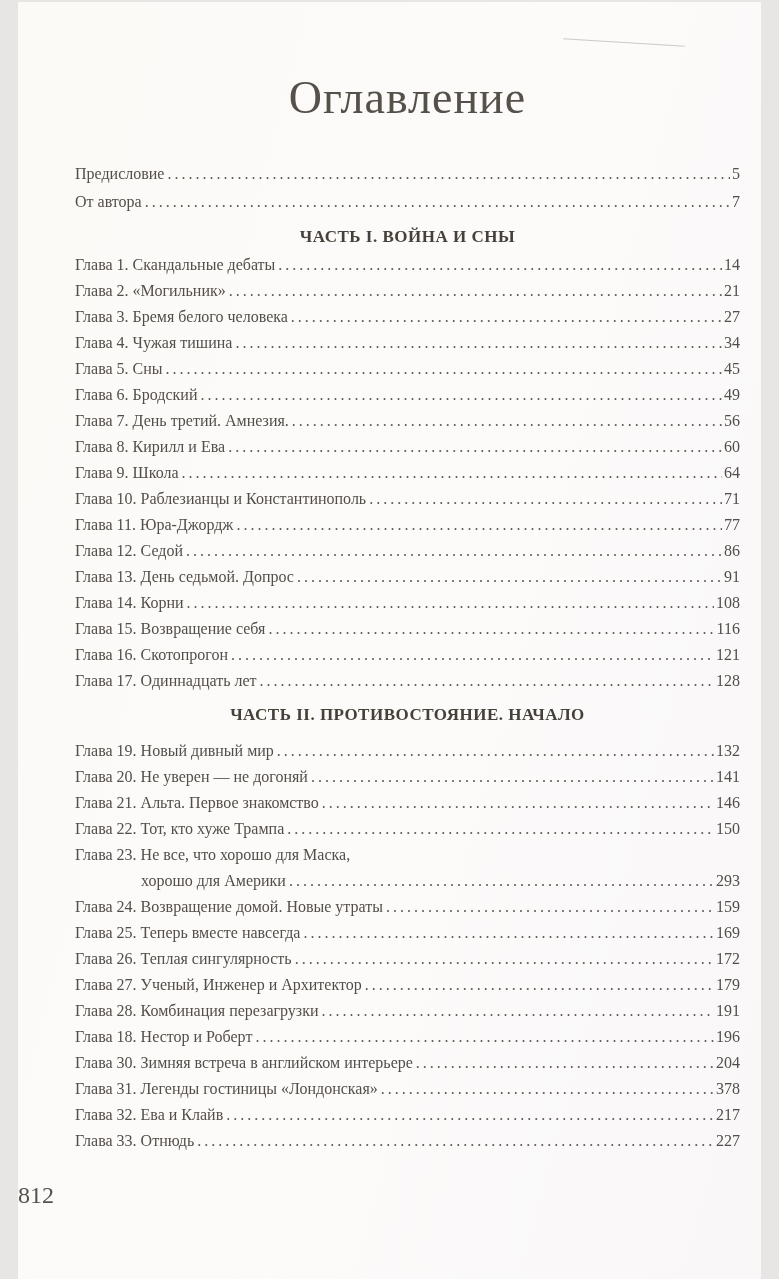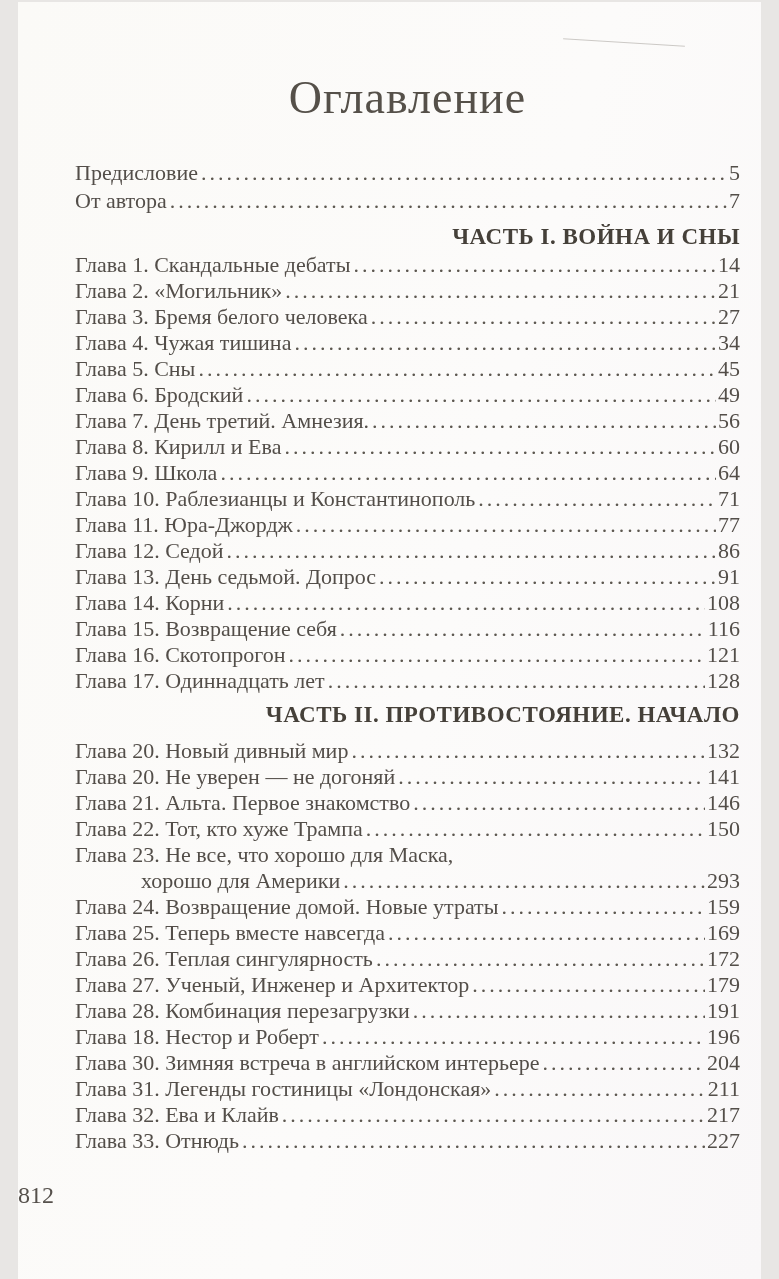--- a/index.html
+++ b/index.html
@@ -38,23 +38,23 @@
     line-height: 52px;
     font-weight: 400;
     letter-spacing: 1px;
     color: #555049;
   }
 
   .front-block { margin-top: 36px; }
 
   .row {
     display: flex;
-    align-items: flex-start;
+    align-items: center;
     height: 26px;
-    font-size: 22px;
+    font-size: 16px;
     white-space: nowrap;
   }
   .front-block .row { height: 28px; }
 
   .lbl { white-space: nowrap; padding-right: 3px; }
 
   .dots {
     flex: 1 1 auto;
     overflow: hidden;
     white-space: nowrap;
@@ -63,22 +63,22 @@
     min-width: 0;
   }
   .dots::after {
     content: "......................................................................................................................";
   }
 
   .pg { white-space: nowrap; padding-left: 2px; }
 
   .part-heading {
     margin: 8px 0 2px 0;
-    text-align: right;
-    font-size: 23px;
+    text-align: center;
+    font-size: 17px;
     line-height: 26px;
     font-weight: bold;
     letter-spacing: 0.5px;
     color: #454039;
   }
   .part-heading.second { margin: 7px 0 9px 0; line-height: 28px; }
   .row.wrap-cont .lbl { padding-left: 66px; }
 
   .footer-pageno {
     position: absolute;
@@ -197,21 +197,21 @@
         <span class="lbl">Глава 17. Одиннадцать лет</span>
         <span class="dots"></span>
         <span class="pg">128</span>
       </div>
     </div>
 
     <h2 class="part-heading second">ЧАСТЬ II. ПРОТИВОСТОЯНИЕ. НАЧАЛО</h2>
 
     <div class="entries">
       <div class="row">
-        <span class="lbl">Глава 20. Новый дивный мир</span>
+        <span class="lbl">Глава 19. Новый дивный мир</span>
         <span class="dots"></span>
         <span class="pg">132</span>
       </div>
       <div class="row">
         <span class="lbl">Глава 20. Не уверен — не догоняй</span>
         <span class="dots"></span>
         <span class="pg">141</span>
       </div>
       <div class="row">
         <span class="lbl">Глава 21. Альта. Первое знакомство</span>
@@ -264,21 +264,21 @@
         <span class="pg">196</span>
       </div>
       <div class="row">
         <span class="lbl">Глава 30. Зимняя встреча в английском интерьере</span>
         <span class="dots"></span>
         <span class="pg">204</span>
       </div>
       <div class="row">
         <span class="lbl">Глава 31. Легенды гостиницы «Лондонская»</span>
         <span class="dots"></span>
-        <span class="pg">211</span>
+        <span class="pg">378</span>
       </div>
       <div class="row">
         <span class="lbl">Глава 32. Ева и Клайв</span>
         <span class="dots"></span>
         <span class="pg">217</span>
       </div>
       <div class="row">
         <span class="lbl">Глава 33. Отнюдь</span>
         <span class="dots"></span>
         <span class="pg">227</span>

